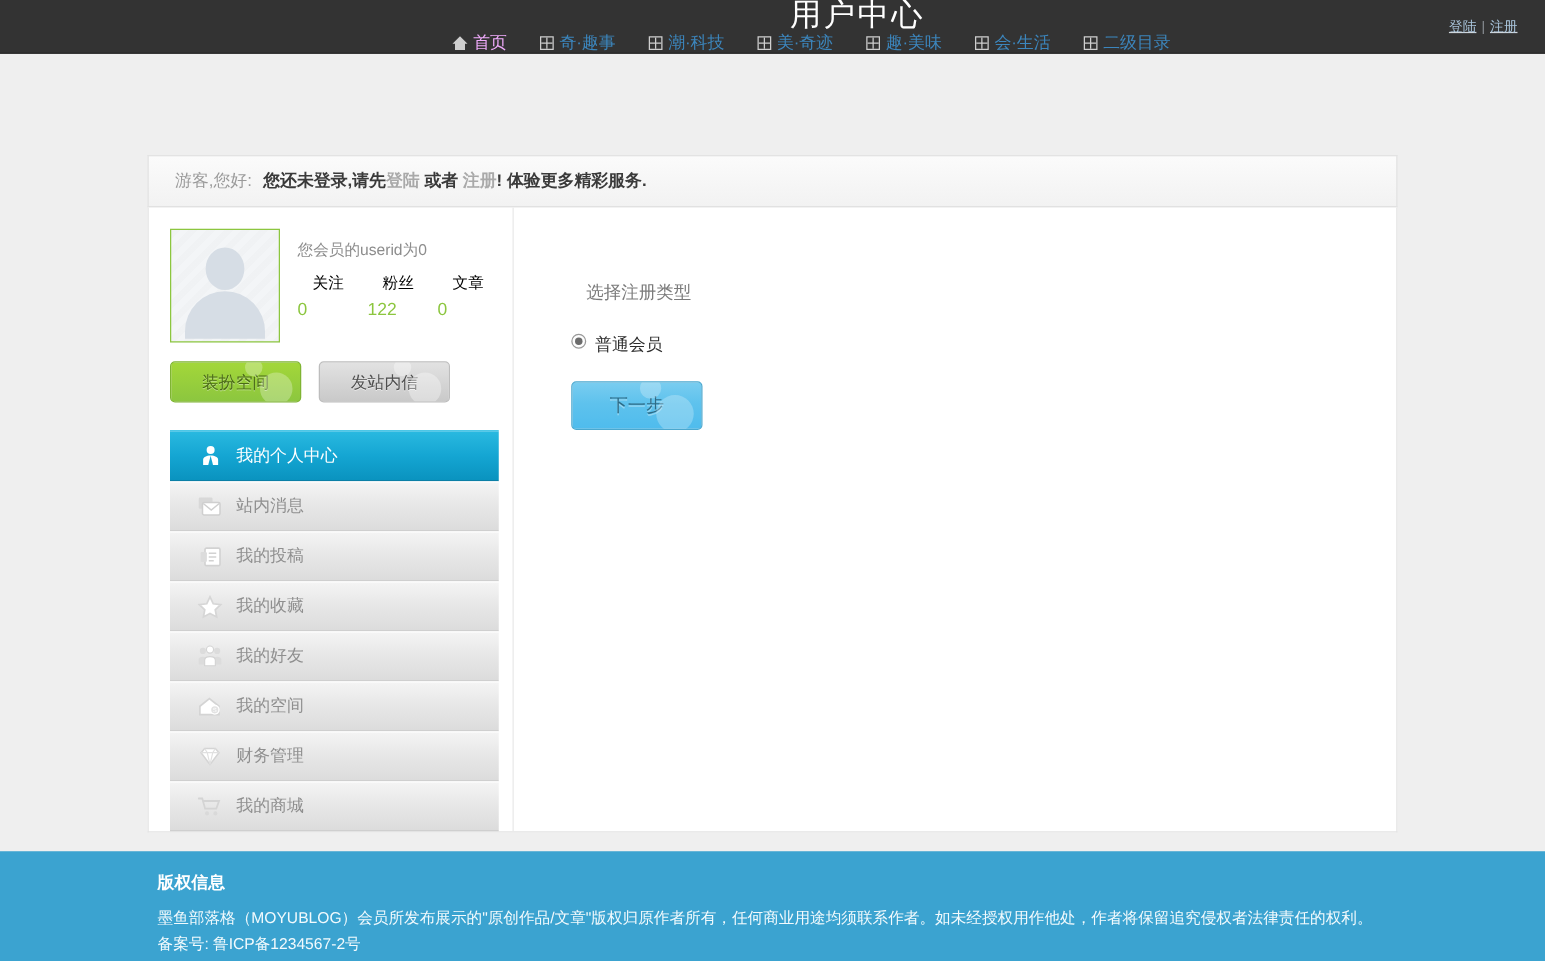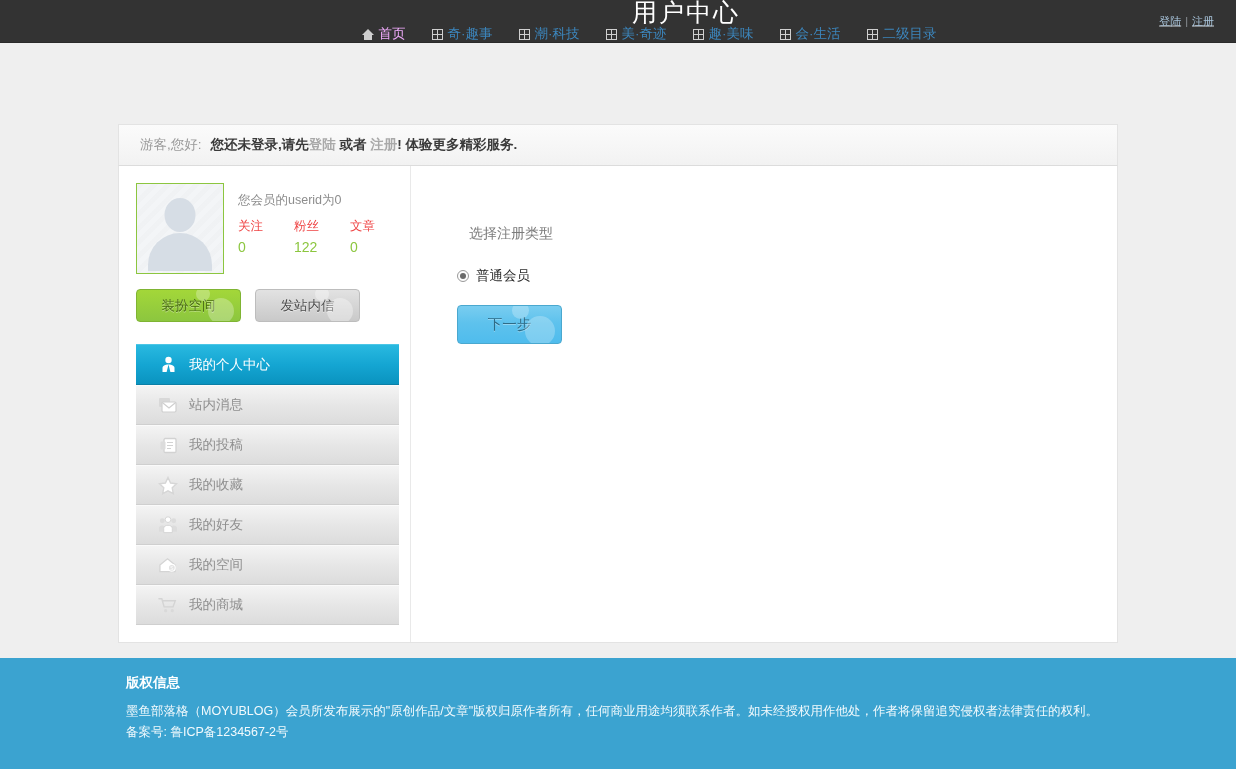--- a/index.html
+++ b/index.html
@@ -128,21 +128,21 @@
     position:absolute; left: 50%; top: 14px; transform: translateX(-50%);
     width: 31px; height: 34px; border-radius: 50%; background: #d6dde5;
   }
   .avatar .body {
     position:absolute; left: 50%; bottom: 2px; transform: translateX(-50%);
     width: 64px; height: 38px; border-radius: 32px 32px 0 0; background: #d6dde5;
   }
   .uid { color: #8d8d8d; font-size: 12.5px; margin-top: 9px; }
   .stats { display: flex; margin-top: 9px; }
   .stat { width: 56px; }
-  .stat .k { color: #ef4444; font-size: 12.5px; }
+  .stat .k { color: #000000; font-size: 12.5px; margin-left: 12px; }
   .stat .v { color: #8cc63f; font-size: 14px; margin-top: 4px; }
 
   
   .acts { display: flex; gap: 14px; margin-top: 15px; }
   .btn {
     width: 105px; height: 33px; border-radius: 4px;
     font-size: 13.5px; cursor: pointer; position: relative; overflow: hidden;
     display: flex; align-items: center; justify-content: center;
     border: 1px solid rgba(0,0,0,.12);
   }
@@ -183,21 +183,21 @@
   }
   .menu-icon {
     width: 20px; height: 20px; flex: 0 0 auto;
     display:flex; align-items:center; justify-content:center;
   }
   .menu-icon svg { display:block; }
 
   
   .form-title { color: #7b7b7b; font-size: 14px; margin: 42px 0 0 34px; }
   .radio-row {
-    display: flex; align-items: center; gap: 7px;
+    display: flex; align-items: flex-start; gap: 7px;
     margin: 24px 0 0 22px; font-size: 13.5px; color: #2d2d2d; cursor: pointer;
   }
   .radio {
     width: 12px; height: 12px; border-radius: 50%;
     border: 1px solid #999; background: #fdfdfd;
     display:flex; align-items:center; justify-content:center; flex:0 0 auto;
   }
   .radio .dot { width: 6px; height: 6px; border-radius: 50%; background: #6b6b6b; }
   .next-btn {
     margin: 20px 0 0 22px;
@@ -379,20 +379,29 @@
           <span class="menu-icon">
             <svg width="21" height="18" viewBox="0 0 21 18">
                 <path d="M2 9 L10 2.5 L18 9 V16 H2 Z" fill="#fff" stroke="#d4d4d4" stroke-width="1.4"></path>
                 <circle cx="14.5" cy="12" r="3.6" fill="#e2e2e2" stroke="#fff" stroke-width="1.2"></circle>
                 <text x="14.5" y="14.2" font-size="5" text-anchor="middle" fill="#fff" font-family="sans-serif">S</text>
               </svg>
           </span>
           <span>我的空间</span>
         </div>
 
+        <div class="menu-item">
+          <span class="menu-icon">
+            <svg width="21" height="18" viewBox="0 0 21 18">
+                <path d="M3 6 L6 2.5 H15 L18 6 L10.5 16 Z" fill="#fff" stroke="#d4d4d4" stroke-width="1.3"></path>
+                <path d="M3 6 H18 M6 2.5 L8.2 6 L10.5 16 M15 2.5 L12.8 6 L10.5 16" fill="none" stroke="#e0e0e0" stroke-width="1"></path>
+              </svg>
+          </span>
+          <span>财务管理</span>
+        </div>
 
         <div class="menu-item">
           <span class="menu-icon">
             <svg width="21" height="18" viewBox="0 0 21 18">
                 <path d="M1 2.5h3l2.4 8.5h9.4l2.3-6.4H5.2" fill="none" stroke="#d4d4d4" stroke-width="1.5" stroke-linecap="round"></path>
                 <circle cx="8" cy="15" r="1.7" fill="#d9d9d9"></circle>
                 <circle cx="15" cy="15" r="1.7" fill="#d9d9d9"></circle>
               </svg>
           </span>
           <span>我的商城</span>

